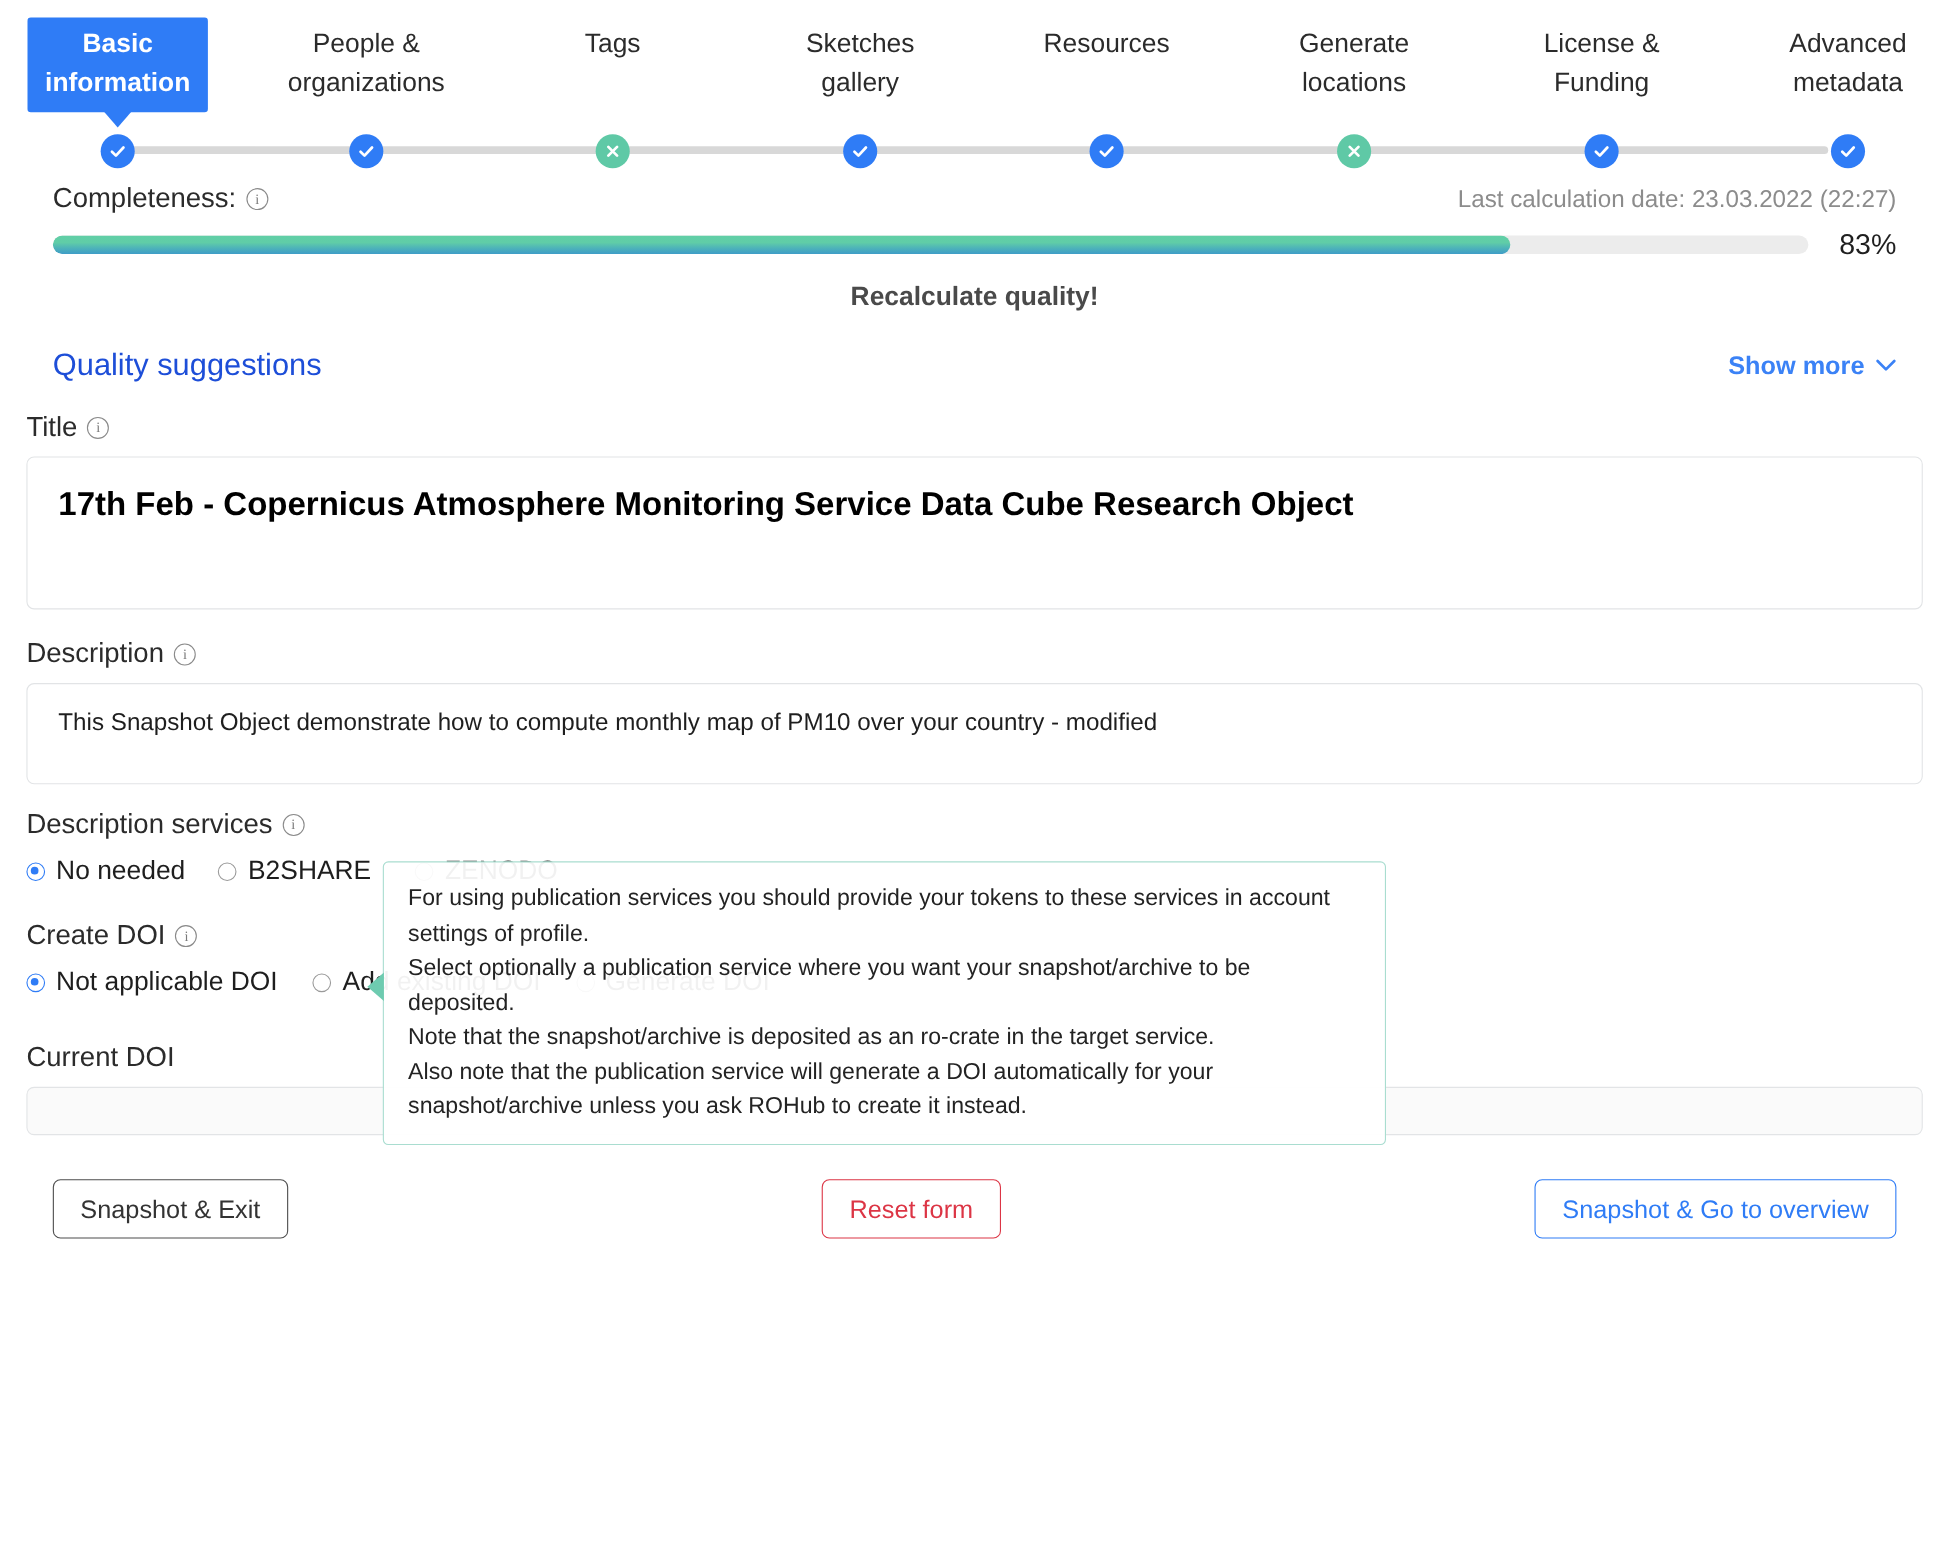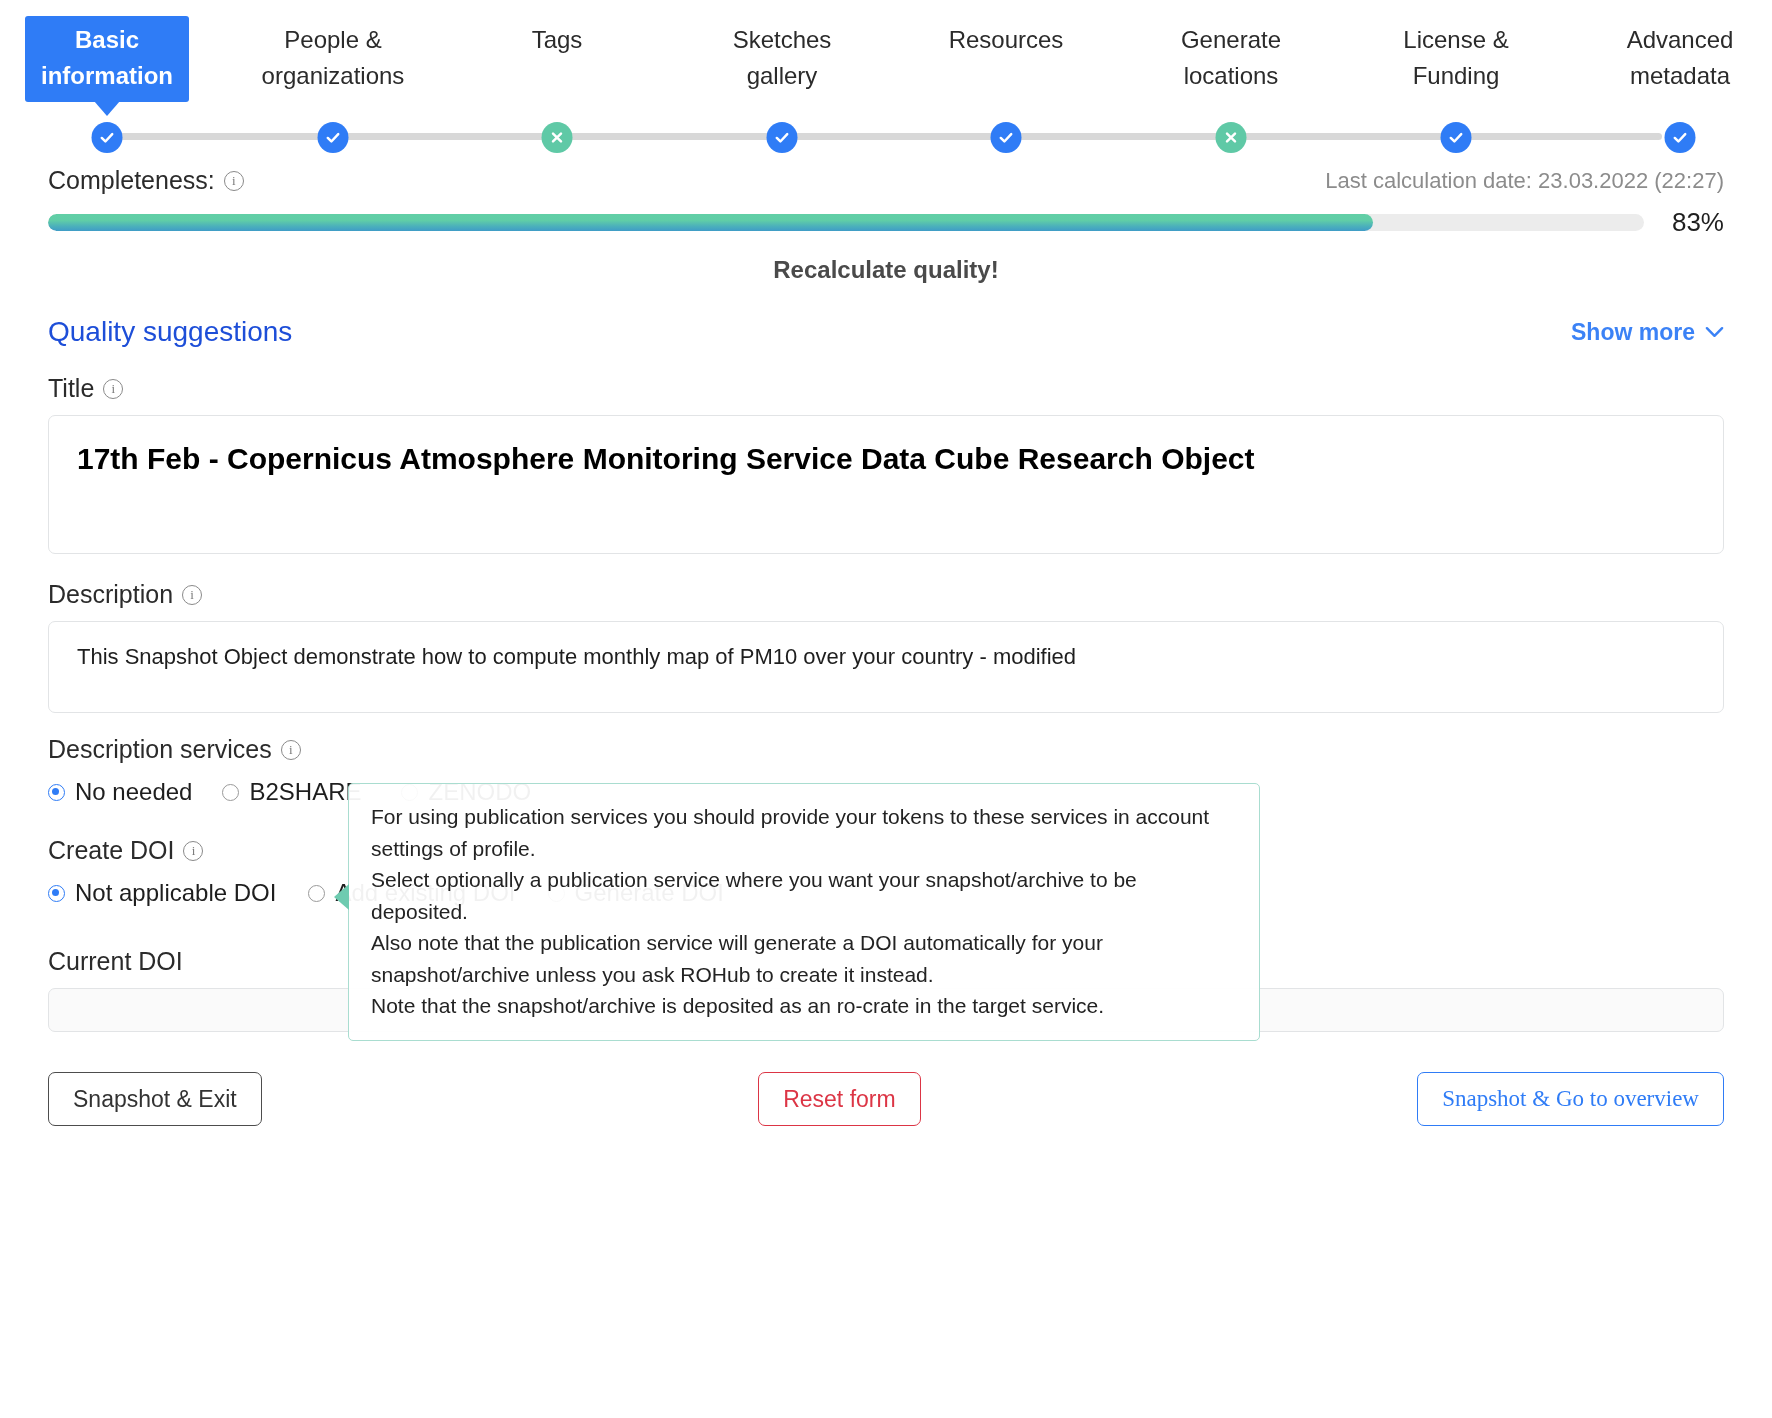--- a/index.html
+++ b/index.html
@@ -112,21 +112,21 @@
     display:flex; align-items:center; justify-content:space-between;
   }
   .qs-title { font-size:28px; font-weight:normal; color:#1d4ed8; }
   .qs-showmore {
     font-size:23px; font-weight:bold; color:#3b82f6;
     display:flex; align-items:center; gap:10px; cursor:pointer;
   }
   .chev { width:19px; height:12px; display:block; }
 
   
-  .field { margin:0 48px; position:relative; }
+  .field { margin:0 24px; position:relative; }
   .field-label {
     font-size:25px; color:#2b2b2b;
     display:flex; align-items:center; gap:9px;
     margin-bottom:12px;
   }
   .info-icon {
     width:20px; height:20px; border-radius:50%;
     border:1.6px solid #8a8a8a; color:#7a7a7a;
     font-size:13px; line-height:17px; text-align:center;
     font-family:"Liberation Serif", serif;
@@ -192,21 +192,21 @@
     margin:40px 48px 0 48px;
     display:flex; align-items:center; justify-content:space-between;
   }
   .btn {
     border-radius:7px; background:#fff; cursor:pointer;
     font-size:23px; padding:13px 24px; line-height:26px;
     white-space:nowrap;
   }
   .btn-dark   { border:1px solid #4d4d4d; color:#333; }
   .btn-danger { border:1px solid #dc3545; color:#dc3545; }
-  .btn-blue   { border:1px solid #2f7cf6; color:#2f7cf6;font-family:Liberation Serif, serif; }
+  .btn-blue   { border:1px solid #2f7cf6; color:#2f7cf6; }
 
   .spacer-v { height:26px; }
 </style>
 </head>
 <body>
 
 <div class="stepper">
   <div class="step-labels" id="step-labels">
       <div class="step-label" style="left: 333px;">
         <div>People &amp;</div>
@@ -395,15 +395,15 @@
 <div class="btn-row">
   <button class="btn btn-dark">Snapshot &amp; Exit</button>
   <button class="btn btn-danger">Reset form</button>
   <button class="btn btn-blue">Snapshot &amp; Go to overview</button>
 </div>
 
 <div class="tooltip" id="tooltip">
   <div class="tooltip-arrow"></div>
 <p>For using publication services you should provide your tokens to these services in account settings of profile.</p>
     <p>Select optionally a publication service where you want your snapshot/archive to be deposited.</p>
+    <p>Note that the snapshot/archive is deposited as an ro-crate in the target service.</p>
     <p>Also note that the publication service will generate a DOI automatically for your snapshot/archive unless you ask ROHub to create it instead.</p>
-    <p>Note that the snapshot/archive is deposited as an ro-crate in the target service.</p>
   </div>
 
 </body></html>

